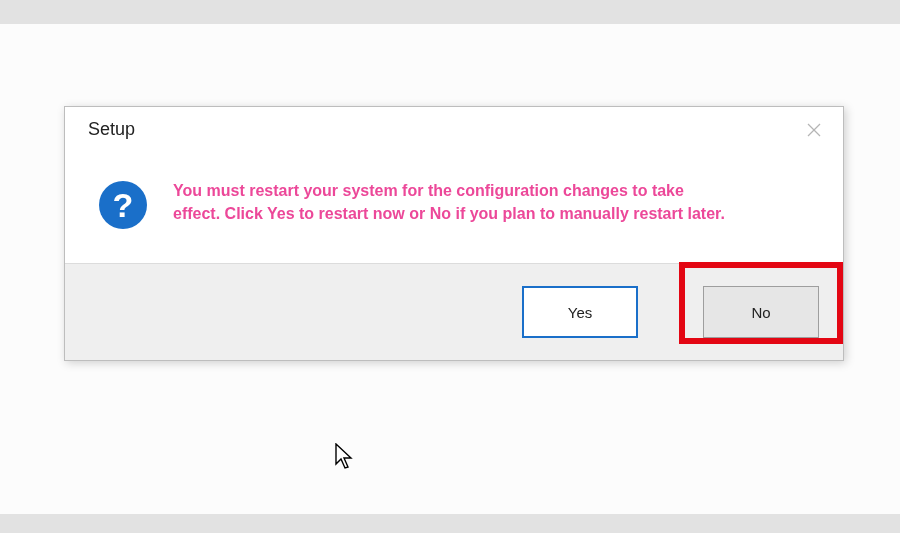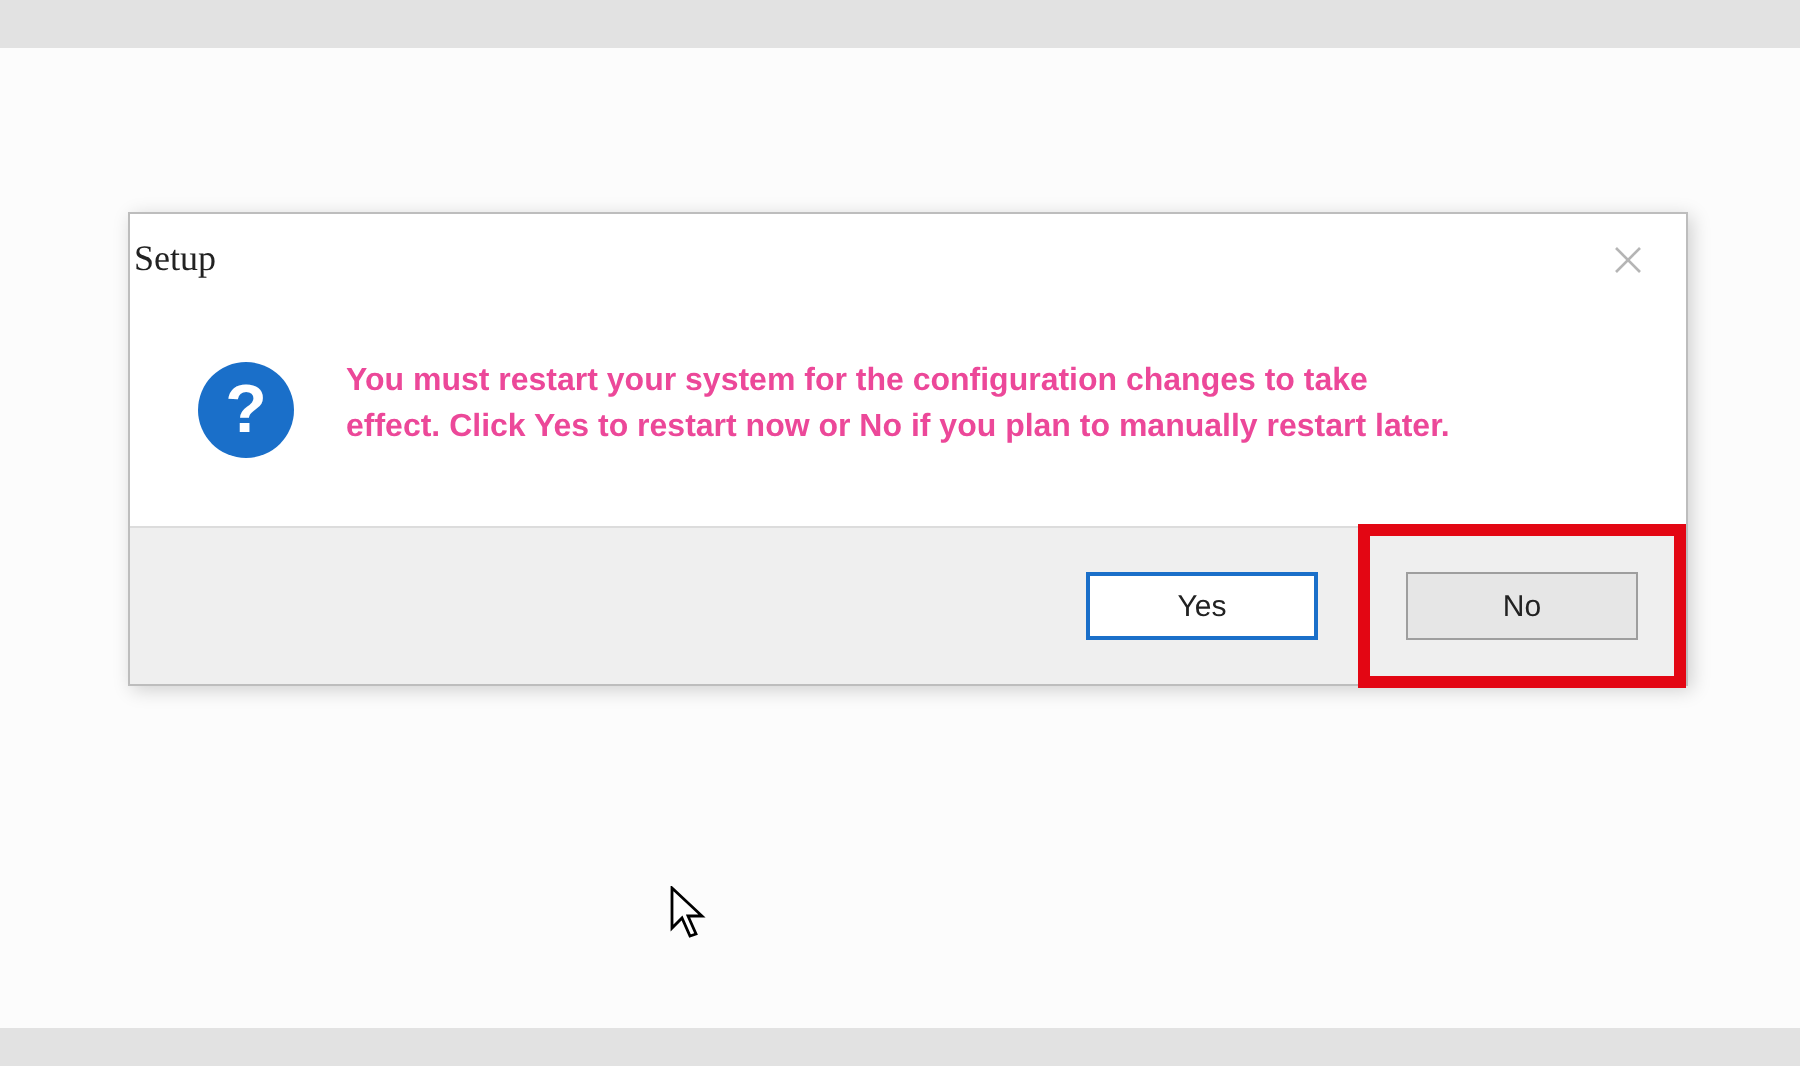--- a/index.html
+++ b/index.html
@@ -35,22 +35,21 @@
       left: 64px;
       top: 106px;
       width: 780px;
       background: #fff;
       border: 1px solid #bdbdbd;
       box-shadow: 2px 2px 9px rgba(0,0,0,0.18);
     }
     .titlebar {
       position: relative;
       height: 48px;
-      padding: 12px 16px 0 2px;
-      font-family: Liberation Serif, serif;
+      padding: 12px 16px 0 23px;
     }
     .title-text {
       font-size: 18px;
       color: #222;
       font-weight: 400;
     }
     .close-x {
       position: absolute;
       top: 12px;
       right: 18px;
@@ -95,36 +94,36 @@
     .button-row {
       background: #efefef;
       border-top: 1px solid #dcdcdc;
       padding: 22px 24px 22px 24px;
       display: flex;
       justify-content: flex-end;
       gap: 0;
     }
     .btn {
       width: 116px;
-      height: 34px;
+      height: 52px;
       font-size: 15px;
       color: #222;
       cursor: pointer;
       display: flex;
       align-items: center;
       justify-content: center;
       user-select: none;
     }
     .btn-yes {
       background: #fff;
       border: 2px solid #1a6fc9;
     }
     .no-wrap {
       position: relative;
-      margin-left: 44px;
+      margin-left: 65px;
     }
     .btn-no {
       background: #e6e6e6;
       border: 1px solid #9e9e9e;
     }
     .highlight-box {
       position: absolute;
       left: -24px;
       top: -24px;
       width: 164px;

